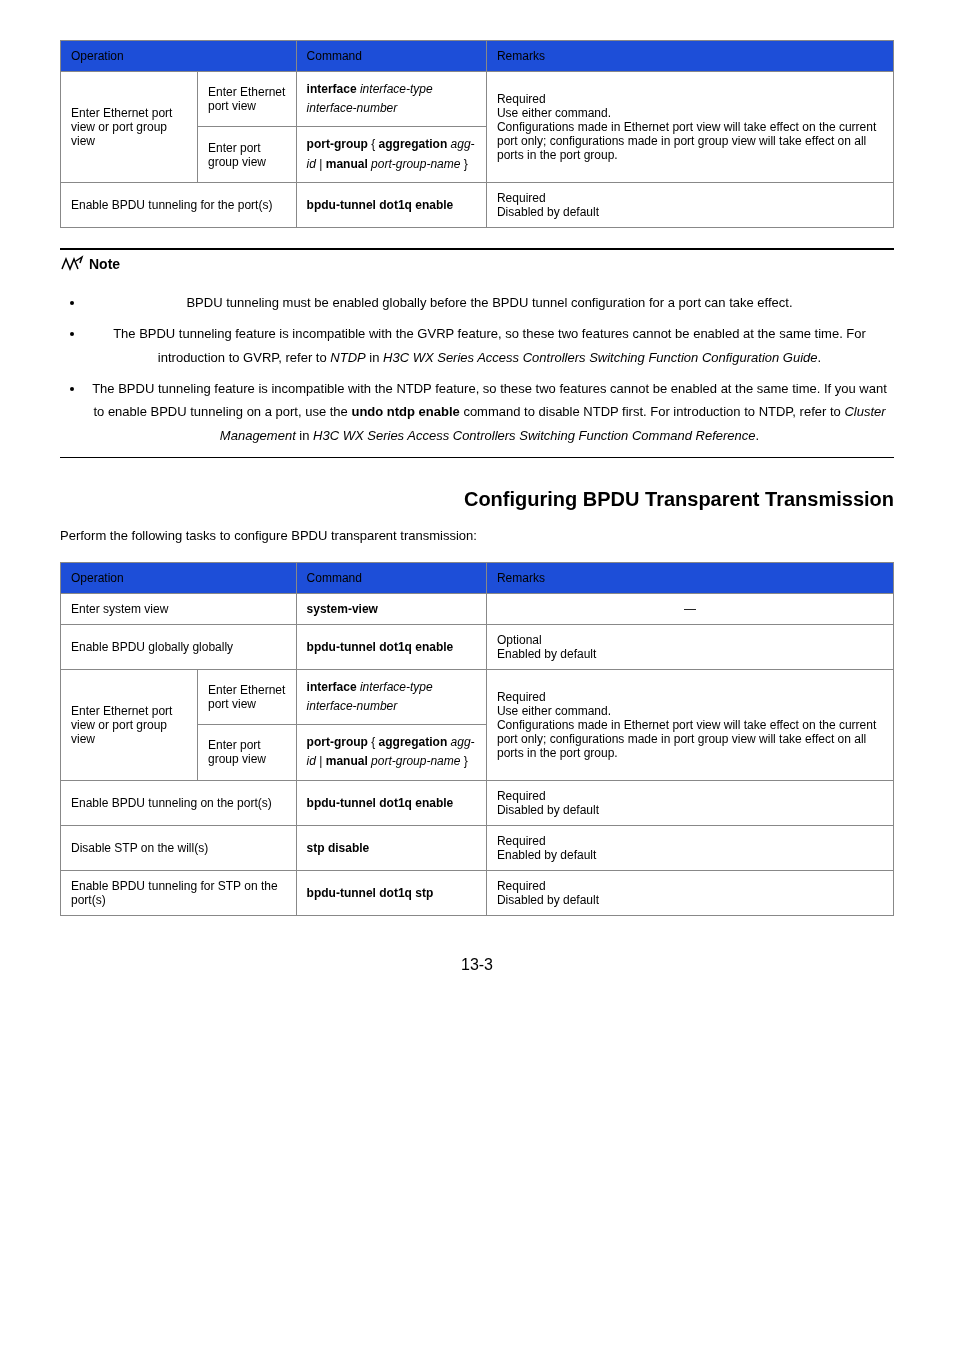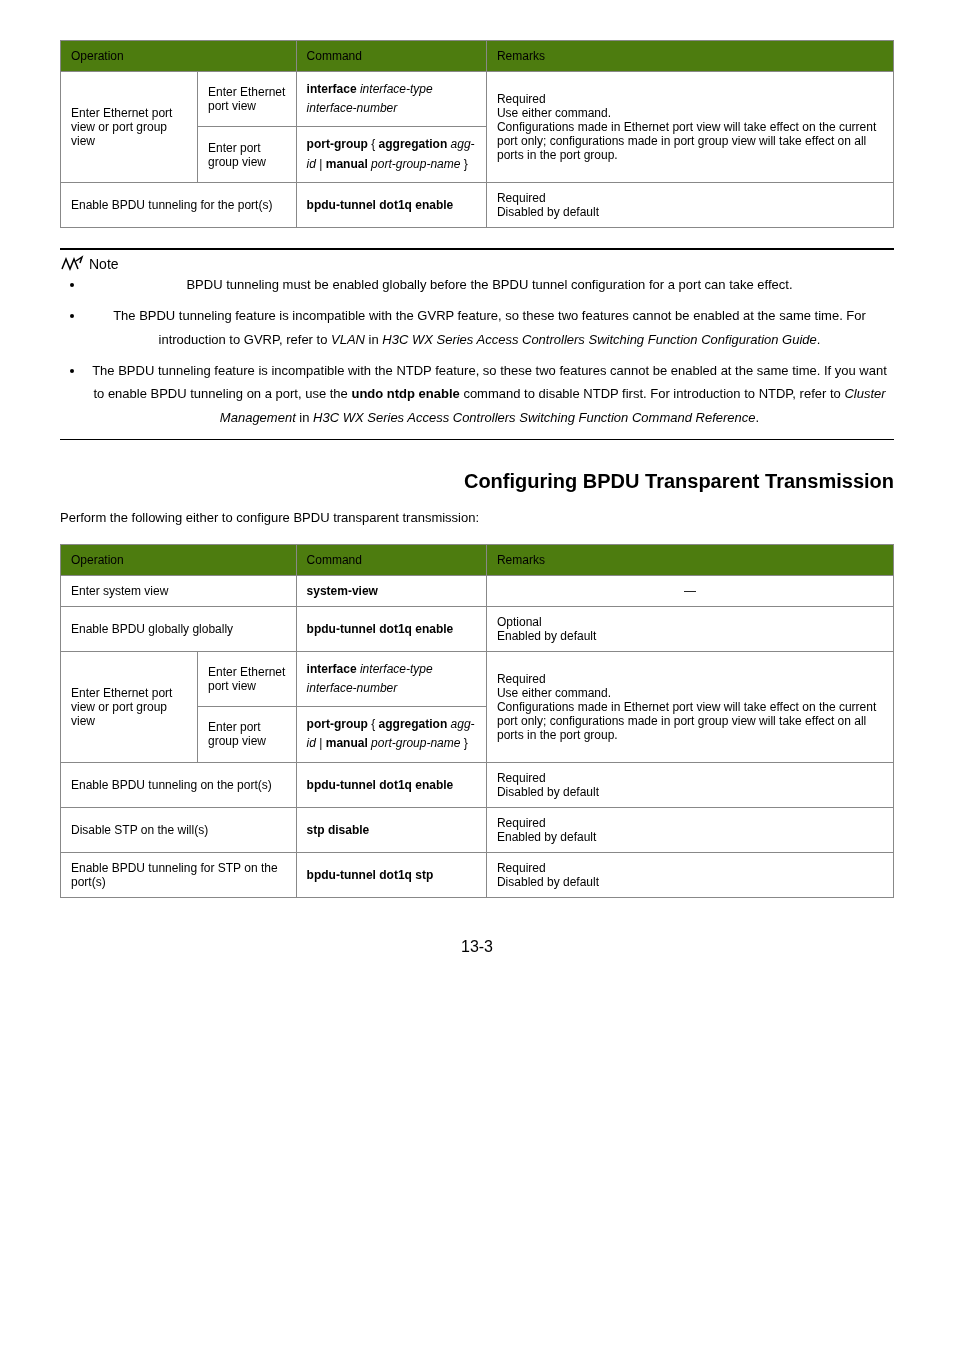--- a/index.html
+++ b/index.html
@@ -18,41 +18,41 @@
     margin-bottom: 20px;
   }
   td, th {
     border: 1px solid #888;
     padding: 8px 10px;
     text-align: left;
     vertical-align: middle;
     font-size: 12px;
   }
   th {
-    background: #4d7c0f;
+    background: #1d4ed8;
     font-weight: normal;
   }
   .cmd-bold { font-weight: bold; }
   .cmd-italic { font-style: italic; }
   .note-hr {
     border: none;
     border-top: 2px solid #000;
     margin: 20px 0 5px 0;
   }
   .note-hr-bottom {
     border: none;
     border-top: 1px solid #000;
     margin: 10px 0 30px 0;
   }
   .note-header {
     display: flex;
     align-items: center;
     gap: 5px;
-    margin-bottom: 0;
-    font-weight: normal;
+    margin-bottom: 18px;
+    font-weight: bold;
     font-size: 14px;
   }
   .note-icon svg { display: block; }
   ul.note-list {
     list-style: disc;
     padding-left: 25px;
     margin: 0 0 10px 0;
     text-align: center;
   }
   ul.note-list li {
@@ -126,30 +126,30 @@
       <path d="M16 6 L22 2 L20 8" stroke="#000" stroke-width="1.5" fill="none"></path>
     </svg>
   </span>
   <span>Note</span>
 </div>
 <ul class="note-list">
   <li>
     <span>BPDU tunneling must be enabled globally before the BPDU tunnel configuration for a port can take effect.</span>
   </li>
   <li>
-    <span>The BPDU tunneling feature is incompatible with the GVRP feature, so these two features cannot be enabled at the same time. For introduction to GVRP, refer to </span><span class="cmd-italic">VLAN</span><span> in </span><span class="cmd-italic">H3C WX Series Access Controllers Switching Function Configuration Guide</span><span>.</span>
+    <span>The BPDU tunneling feature is incompatible with the GVRP feature, so these two features cannot be enabled at the same time. For introduction to GVRP, refer to </span><span class="cmd-italic">NTDP</span><span> in </span><span class="cmd-italic">H3C WX Series Access Controllers Switching Function Configuration Guide</span><span>.</span>
   </li>
   <li>
     <span>The BPDU tunneling feature is incompatible with the NTDP feature, so these two features cannot be enabled at the same time. If you want to enable BPDU tunneling on a port, use the </span><span class="cmd-bold">undo ntdp enable</span><span> command to disable NTDP first. For introduction to NTDP, refer to </span><span class="cmd-italic">Cluster Management</span><span> in </span><span class="cmd-italic">H3C WX Series Access Controllers Switching Function Command Reference</span><span>.</span>
   </li>
 </ul>
 <hr class="note-hr-bottom">
 
 <div class="section-title">Configuring BPDU Transparent Transmission</div>
-<div class="sub-text">Perform the following either to configure BPDU transparent transmission:</div>
+<div class="sub-text">Perform the following tasks to configure BPDU transparent transmission:</div>
 
 <table>
   <thead>
     <tr>
       <th colspan="2">Operation</th>
       <th>Command</th>
       <th>Remarks</th>
     </tr>
   </thead>
   <tbody>

